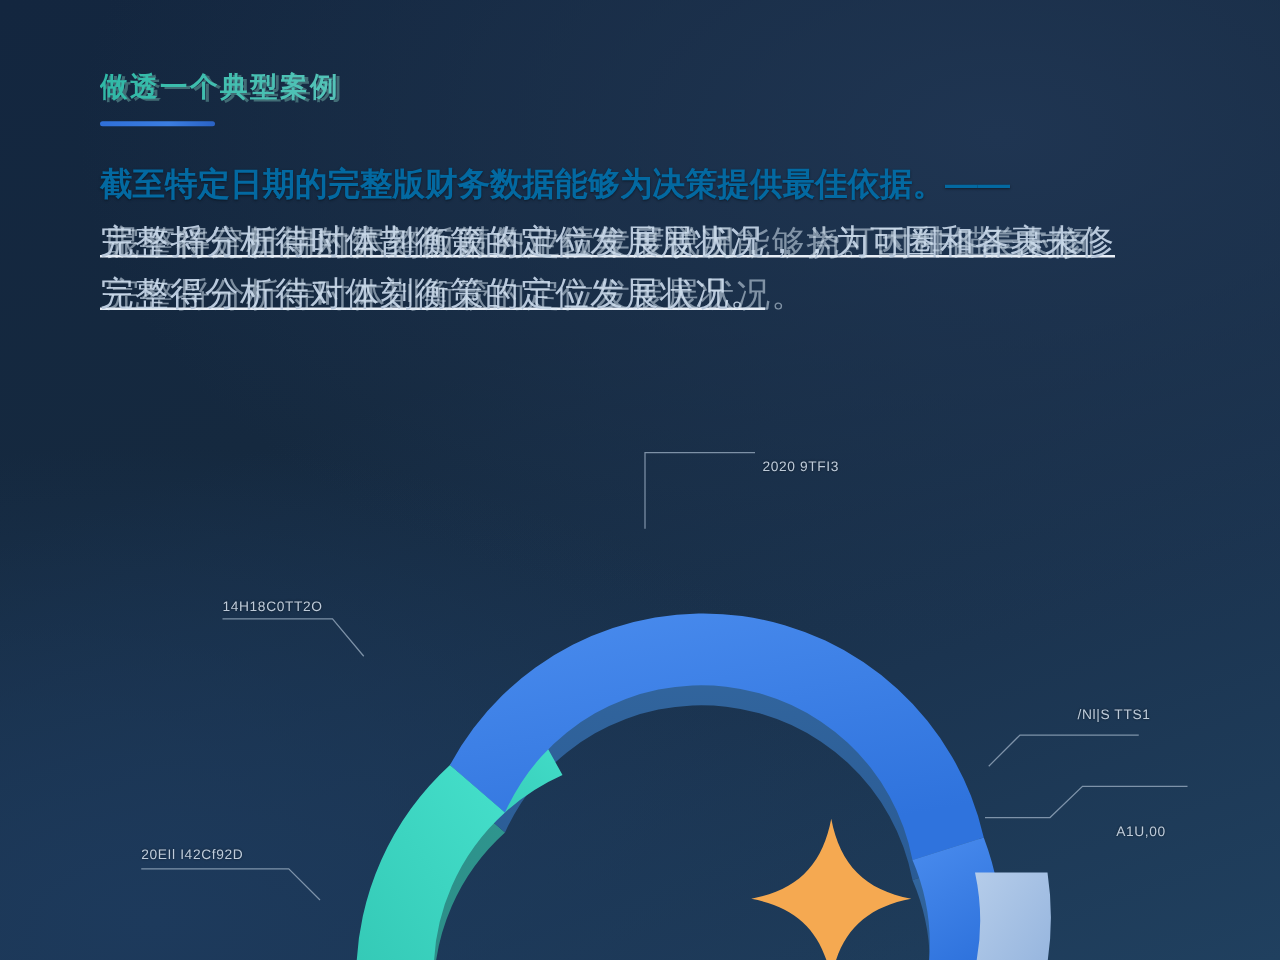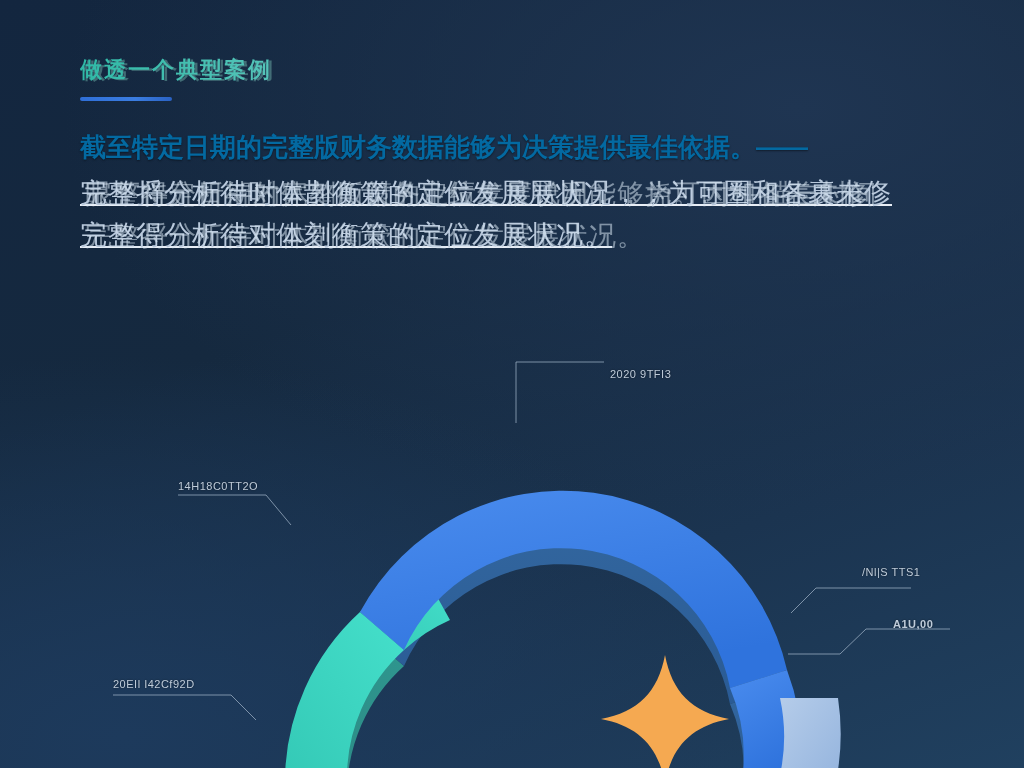--- a/index.html
+++ b/index.html
@@ -71,21 +71,21 @@
     color:#cdd9e6; white-space:nowrap;
     text-shadow:0 0 2px rgba(0,0,0,.6);
     filter:blur(.35px);
     opacity:.92;
   }
 
   .lbl-top    { left:610px; top:368px; }
   .lbl-left   { left:178px; top:480px; }
   .lbl-bl     { left:113px; top:678px;text-align:right; }
   .lbl-right  { left:862px; top:566px; }
-  .lbl-br     { left:893px; top:618px;font-weight:bold; }
+  .lbl-br     { left:893px; top:660px; }
 
   .leader { position:absolute; stroke:#9fb2c6; stroke-width:1; fill:none; opacity:.75; }
 </style>
 </head>
 <body>
 
 <div class="slide">
 
   <div class="copy">
 

